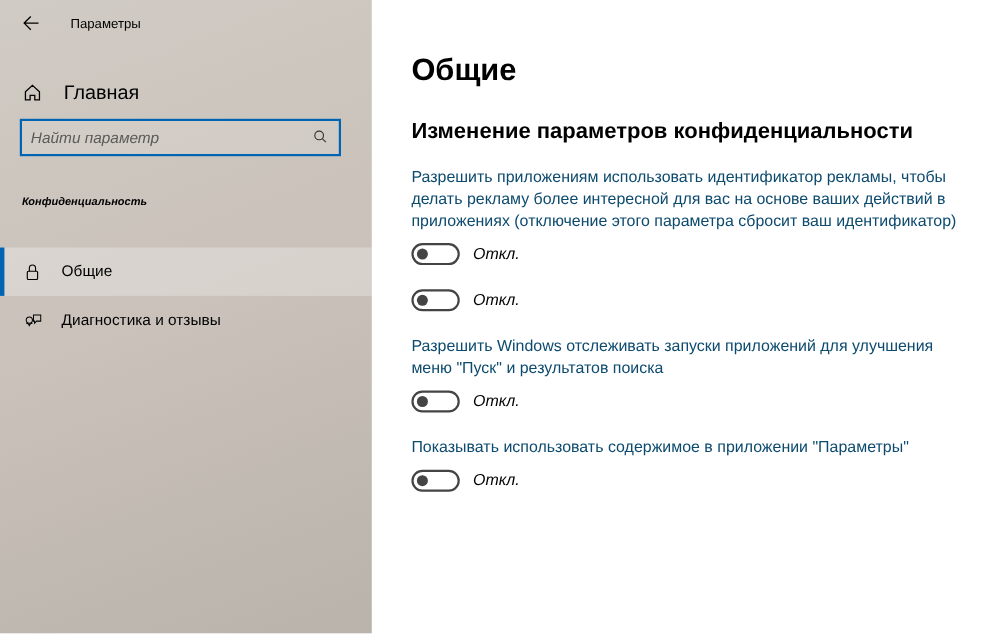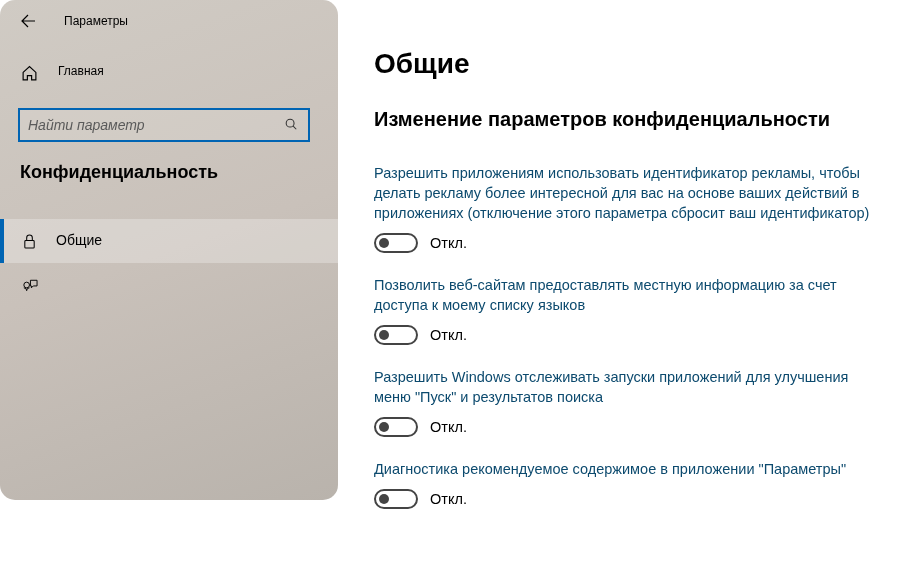--- a/index.html
+++ b/index.html
@@ -9,24 +9,23 @@
     overflow: hidden;
     background: #fff;
     color: #000;
   }
   .app {
     display: flex;
     width: 914px; height: 576px;
   }
   .sidebar {
     width: 338px;
-    height: 500px;
+    height: 576px;
     background: linear-gradient(160deg, #d0cbc4 0%, #c9c1ba 50%, #b9b3ac 100%);
     position: relative;
-    border-radius: 15px;
   }
   .topbar {
     height: 42px;
     display: flex;
     align-items: center;
     padding-left: 14px;
   }
   .back-btn {
     width: 28px; height: 28px;
     display: flex; align-items: center; justify-content: center;
@@ -36,35 +35,35 @@
   .topbar-title {
     font-size: 12px;
     margin-left: 22px;
     color: #000;
   }
   .nav {
     margin-top: 22px;
   }
   .nav-row {
     display: flex;
-    align-items: flex-start;
+    align-items: center;
     height: 40px;
     padding-left: 20px;
-    font-size: 12px;
+    font-size: 18px;
     color: #000;
     cursor: default;
   }
   .nav-icon {
     width: 18px; height: 18px;
     display: flex; align-items: center; justify-content: center;
     margin-right: 20px;
     color: #000;
   }
   .search-wrap {
-    margin: 4px 28px 0 18px;
+    margin: 4px 28px 16px 18px;
   }
   .search-box {
     display: flex;
     align-items: center;
     height: 34px;
     border: 2px solid #0064b3;
     background: rgba(255,255,255,0.12);
     padding: 0 8px;
   }
   .search-input {
@@ -79,23 +78,24 @@
   .search-input::placeholder {
     color: #5a5a5a;
     font-style: italic;
   }
   .search-icon {
     width: 16px; height: 16px;
     color: #333;
   }
   .category-label {
     padding: 20px 0 0 20px;
-    font-size: 18px;
+    font-size: 10px;
     font-weight: 600;
     color: #000;
+    font-style: italic;
   }
   .group-label {
     padding: 18px 0 8px 20px;
     font-size: 14px;
     color: #555;
   }
   .sub-items { }
   .sub-item {
     display: flex;
     align-items: flex-start;
@@ -132,21 +132,21 @@
     overflow-y: auto;
   }
   .main h1 {
     font-size: 28px;
     font-weight: 600;
     margin-bottom: 28px;
   }
   .main h2 {
     font-size: 20px;
     font-weight: 600;
-    margin-bottom: 32px;
+    margin-bottom: 20px;
   }
   .setting {
     margin-bottom: 22px;
   }
   .setting-desc {
     font-size: 14.5px;
     line-height: 1.38;
     color: #0c4a6e;
     margin-bottom: 10px;
     max-width: 510px;
@@ -167,20 +167,21 @@
     position: absolute;
     left: 3px; top: 50%;
     transform: translateY(-50%);
     width: 10px; height: 10px;
     border-radius: 50%;
     background: #444;
   }
   .toggle-label {
     margin-left: 12px;
     font-size: 14.5px;
+    font-style: italic;
   }
   svg { display: block; }
 </style>
 </head>
 <body>
 
 <div class="app">
 
   <div class="sidebar">
 
@@ -235,20 +236,21 @@
 
 
         <div class="sub-item">
           <span class="sub-icon">
             <svg width="17" height="16" viewBox="0 0 18 16">
               <circle cx="6" cy="8" r="3" stroke="#000" stroke-width="1" fill="none"></circle>
               <path d="M6 14 Q6 11 3 11 M6 14 Q6 11 9 11" stroke="#000" stroke-width="1" fill="none"></path>
               <path d="M10 3 H17 V9 H13 L11 11 V9 H10 Z" stroke="#000" stroke-width="1" fill="none"></path>
             </svg>
           </span>
+          <span class="sub-label">Диагностика и отзывы</span>
         </div>
 
       </div>
 
     </div>
   </div>
 
   <div class="main">
     <h1>Общие</h1>
     <h2>Изменение параметров конфиденциальности</h2>
@@ -257,41 +259,40 @@
       <div class="setting-desc">Разрешить приложениям использовать идентификатор рекламы, чтобы делать рекламу более интересной для вас на основе ваших действий в приложениях (отключение этого параметра сбросит ваш идентификатор)</div>
       <div class="toggle-row">
         <div class="toggle">
           <div class="toggle-knob"></div>
         </div>
         <span class="toggle-label">Откл.</span>
       </div>
     </div>
 
     <div class="setting">
-      <div class="setting-desc">Позволить веб-сайтам предоставлять местную информацию за счет доступа к моему списку языков</div>
       <div class="toggle-row">
         <div class="toggle">
           <div class="toggle-knob"></div>
         </div>
         <span class="toggle-label">Откл.</span>
       </div>
     </div>
 
     <div class="setting">
       <div class="setting-desc">Разрешить Windows отслеживать запуски приложений для улучшения меню "Пуск" и результатов поиска</div>
       <div class="toggle-row">
         <div class="toggle">
           <div class="toggle-knob"></div>
         </div>
         <span class="toggle-label">Откл.</span>
       </div>
     </div>
 
     <div class="setting">
-      <div class="setting-desc">Диагностика рекомендуемое содержимое в приложении "Параметры"</div>
+      <div class="setting-desc">Показывать использовать содержимое в приложении "Параметры"</div>
       <div class="toggle-row">
         <div class="toggle">
           <div class="toggle-knob"></div>
         </div>
         <span class="toggle-label">Откл.</span>
       </div>
     </div>
 
   </div>
 </div>

